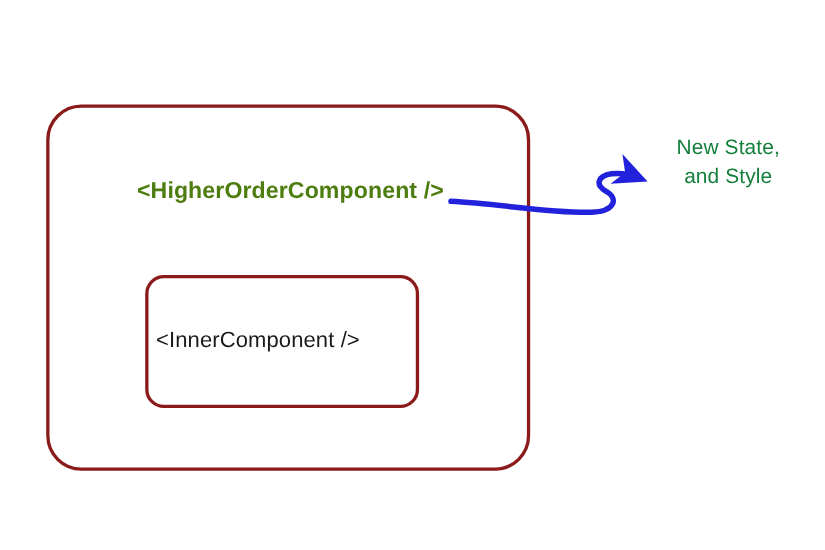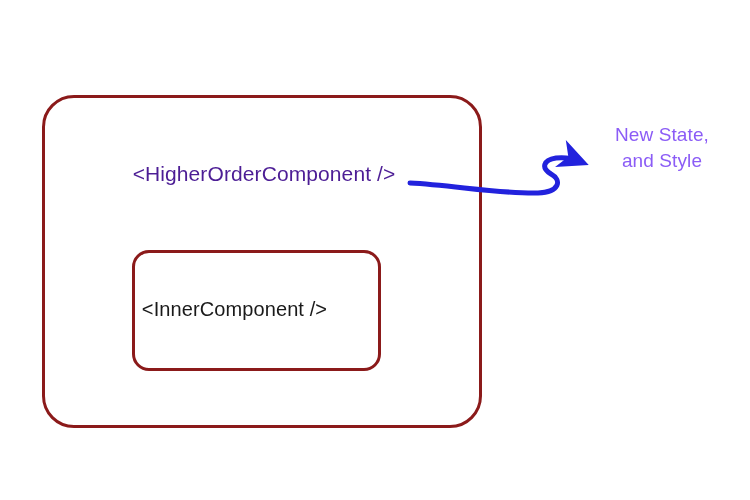--- a/index.html
+++ b/index.html
@@ -86,37 +86,37 @@
     pointer-events: none;
   }
 </style>
 </head>
 <body>
 
 <div id="canvas" style="width: 750px; height: 500px; background: rgb(255, 255, 255);">
 
   <div class="hoc-box" style="left: 42px; top: 95px; width: 440px; height: 333px; border-radius: 32px; border: 3px solid rgb(139, 26, 26);"></div>
 
-  <div class="label hoc-label" style="color: #4c1d95;">&lt;HigherOrderComponent /&gt;</div>
+  <div class="label hoc-label" style="color: #4d7c0f; font-weight: bold;">&lt;HigherOrderComponent /&gt;</div>
 
   <div class="inner-box" style="left: 132px; top: 250px; width: 249px; height: 121px; border-radius: 17px; border: 3px solid rgb(139, 26, 26);"></div>
 
   <div class="label inner-label" style="left: 132px; width: 205px; color: rgb(26, 26, 26);">&lt;InnerComponent /&gt;</div>
 
   <svg class="arrow-layer" viewBox="0 0 750 500" xmlns="http://www.w3.org/2000/svg">
     <defs>
       <marker id="bluehead" markerWidth="7" markerHeight="7" refX="4.2" refY="3.2" orient="auto" markerUnits="strokeWidth">
         <path d="M 0.2 0.3 L 6.3 3.2 L 0.2 6.1 L 1.9 3.2 Z" fill="#2222dd"></path>
       </marker>
     </defs>
     <path id="arrow-path" d="M 410 183
              C 452 185, 500 194, 538 193
              C 560 192, 562 180, 551 174
              C 541 168, 543 160, 556 158
              C 566 157, 574 159, 579 161" fill="none" stroke="#2222dd" stroke-width="5" stroke-linecap="round" stroke-linejoin="round" marker-end="url(#bluehead)"></path>
   </svg>
 
-  <div class="label note-label" style="left: 587px; font-size: 19px; color: #8b5cf6;">
+  <div class="label note-label" style="left: 587px; font-size: 19px; color: #15803d;">
     <span class="note-line">New State,</span>
     <span class="note-line">and Style</span>
   </div>
 
 </div>
 
 </body></html>

